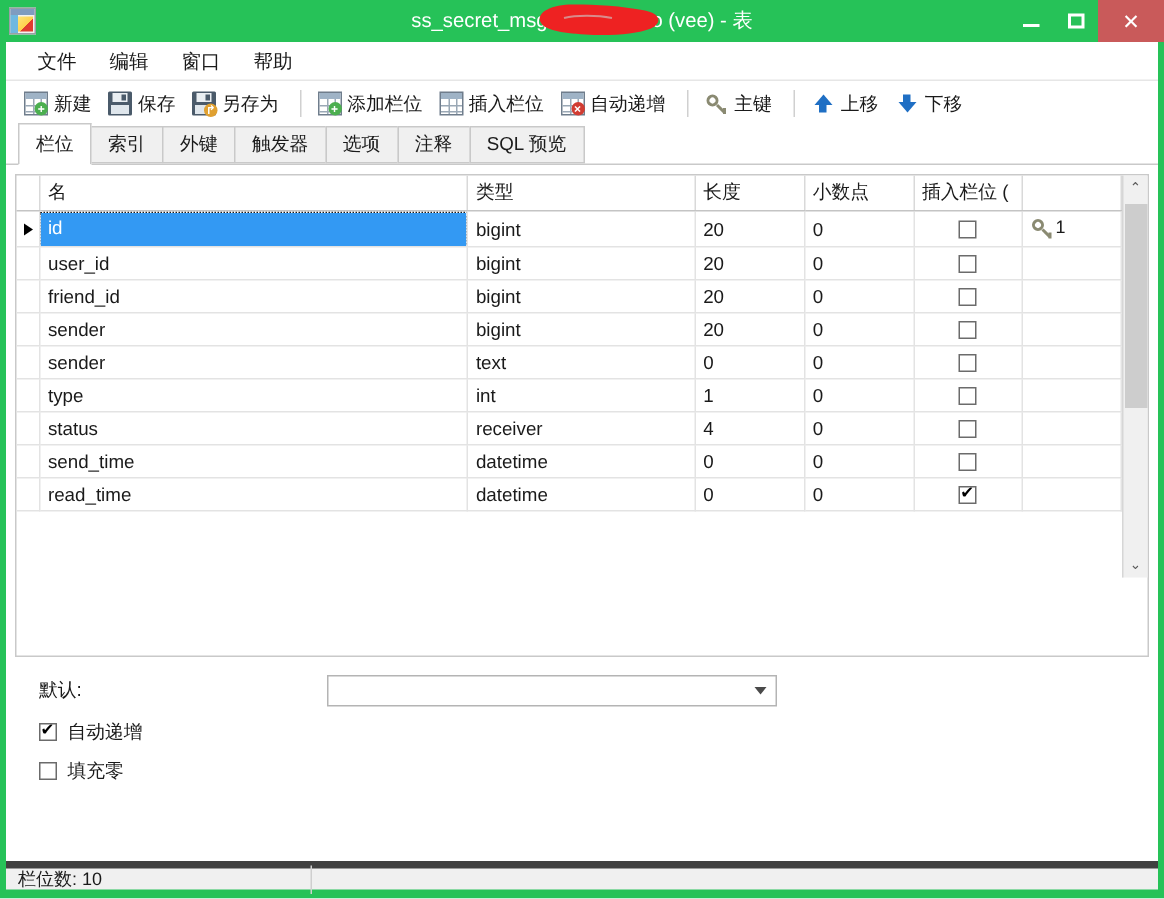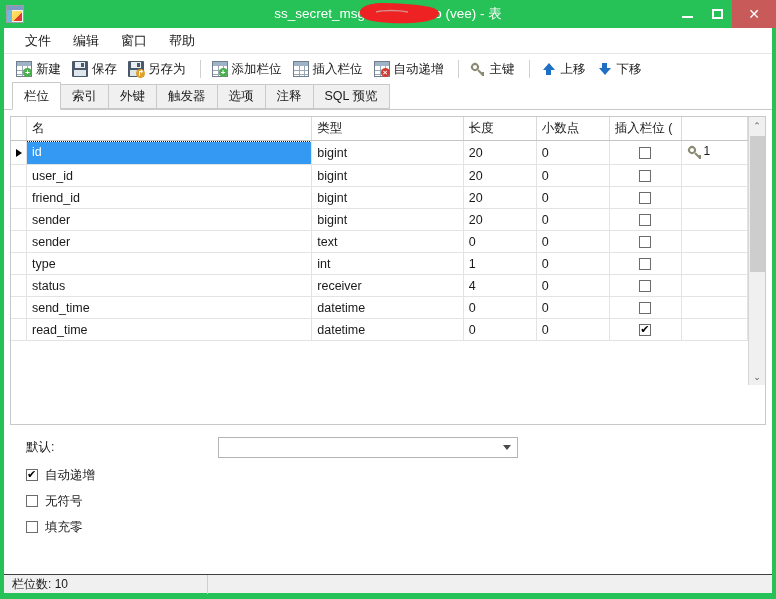--- a/index.html
+++ b/index.html
@@ -289,21 +289,21 @@
   }
   .cbrow { display: flex; align-items: center; margin-top: 9px; }
   .cbrow .cbx { margin-right: 7px; }
   .cbrow span.lab { font-size: 12.5px; color: #1a1a1a; }
 
   
   .statusbar {
     flex: 0 0 19px; height: 19px;
     margin: 0 4px 0 4px;
     background: #f0f0f0;
-    border-top: 1px solid #404040;
+    border-top: 5px solid #404040;
     display: flex; align-items: center;
   }
   .status-cell {
     font-size: 12px; color: #1a1a1a;
     padding-left: 8px;
     width: 204px;
     border-right: 1px solid #cfcfcf;
     height: 19px; line-height: 19px;
   }
   .status-cell2 { flex: 1 1 auto; height: 19px; }
@@ -607,24 +607,20 @@
           <span class="chev"></span>
         </div>
       </div>
 
 
       <div class="cbrow">
         <span class="cbx on"></span>
         <span class="lab">自动递增</span>
       </div>
 
-      <div class="cbrow">
-        <span class="cbx"></span>
-        <span class="lab">无符号</span>
-      </div>
 
       <div class="cbrow">
         <span class="cbx"></span>
         <span class="lab">填充零</span>
       </div>
     </div>
 
     <div style="flex:1 1 auto;"></div>
   </div>
 

